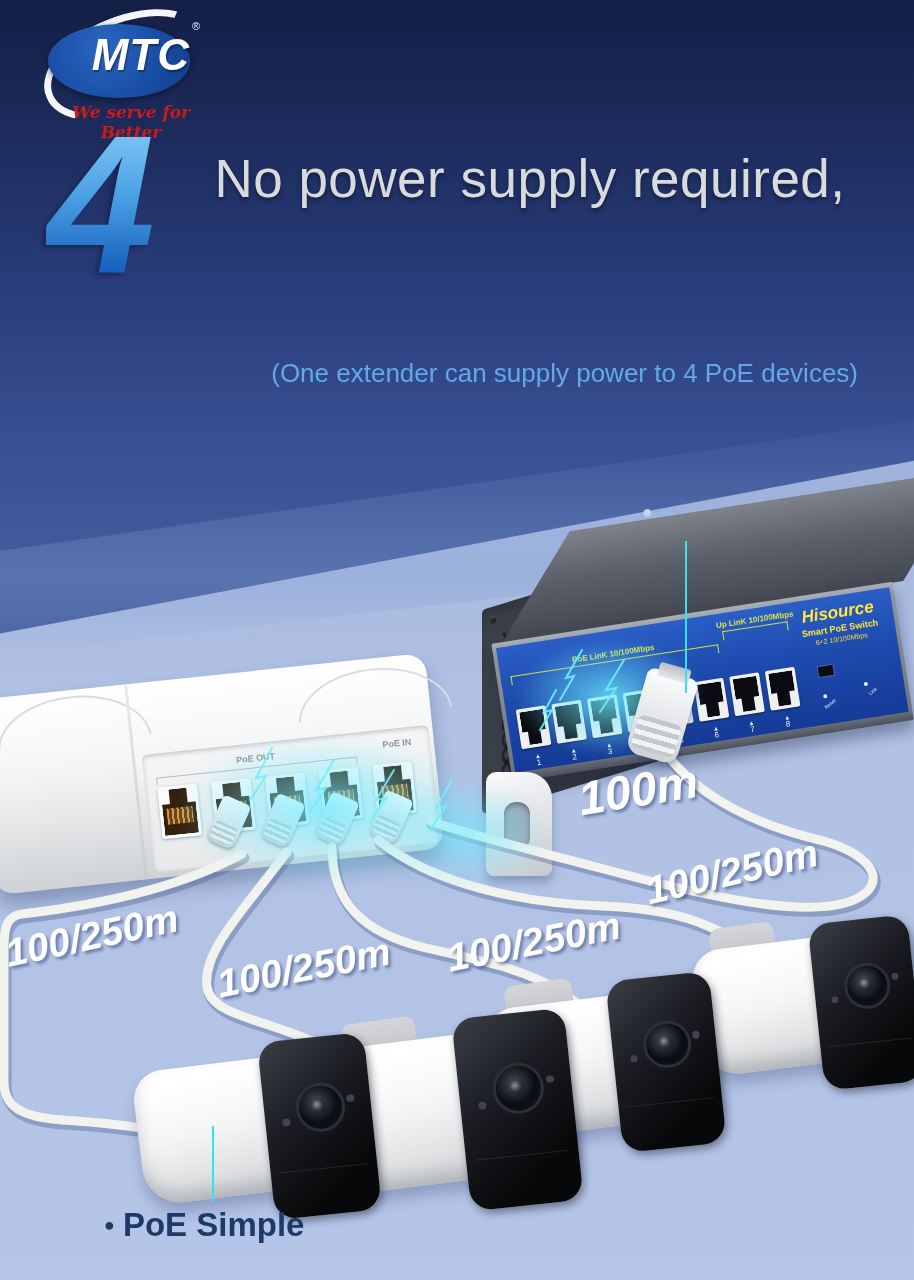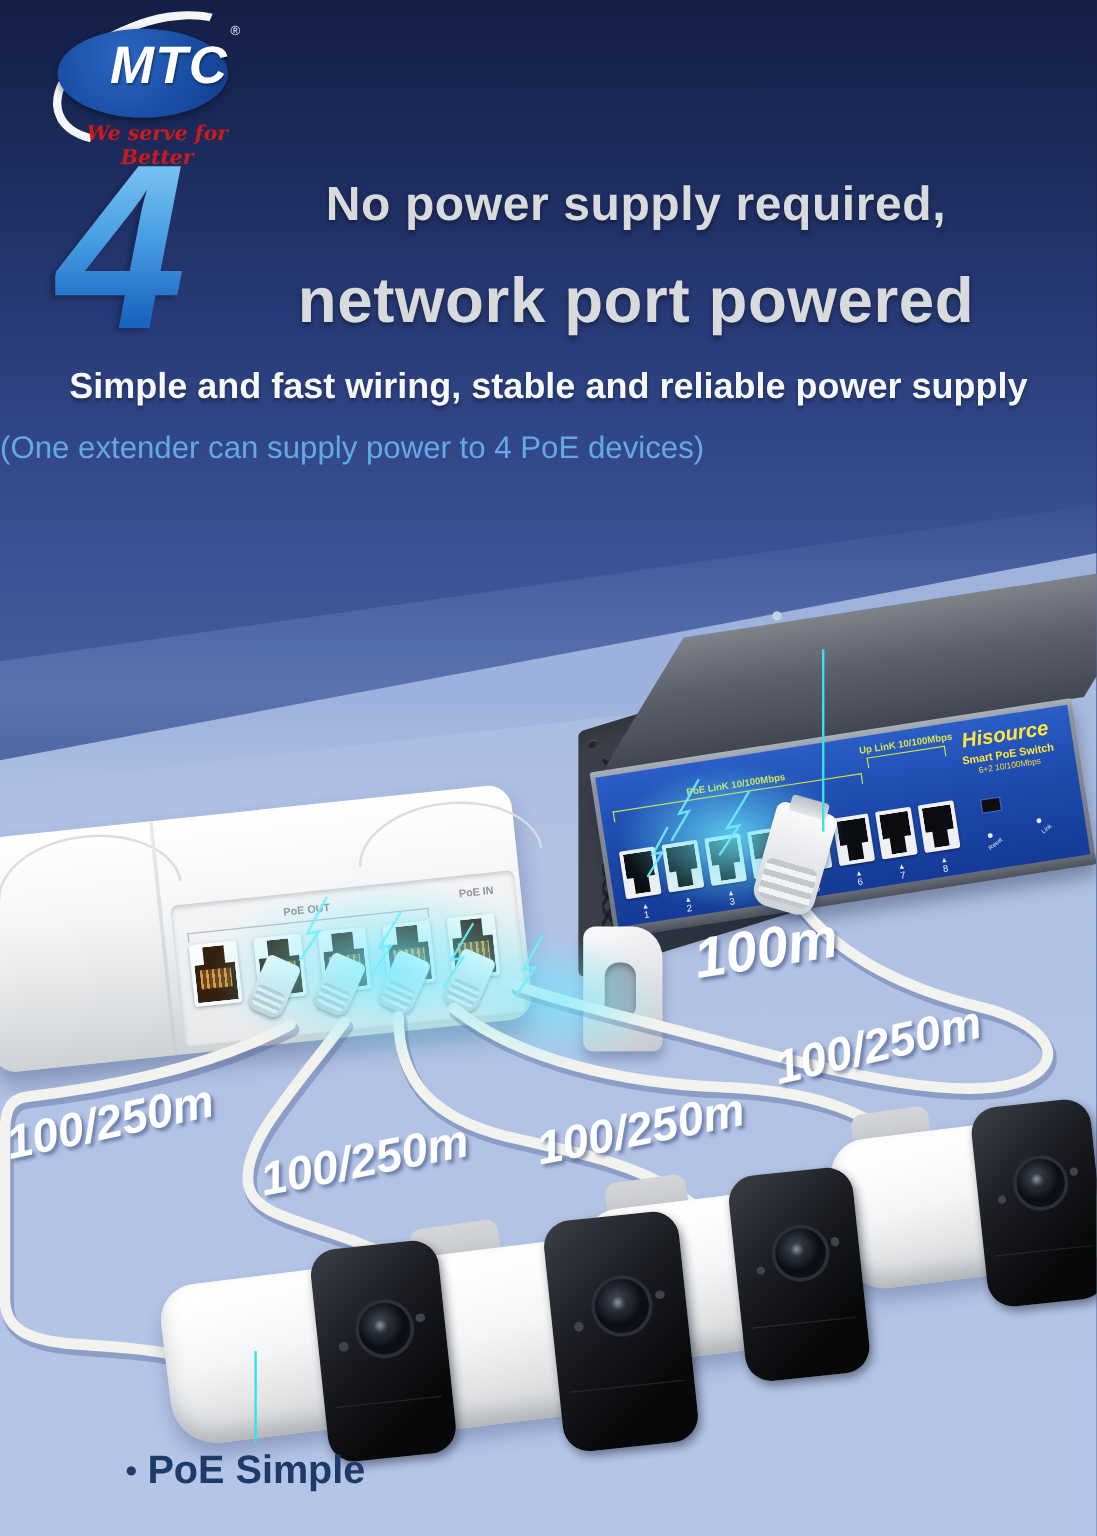--- a/index.html
+++ b/index.html
@@ -28,28 +28,28 @@
   .logo-mark{position:absolute;left:150px;top:0;color:#e8ecf4;font-size:11px;}
   .logo-tagline{position:absolute;left:4px;top:82px;width:170px;text-align:center;color:#cf1a1a;
              font-family:"DejaVu Serif",serif;font-style:italic;font-weight:bold;font-size:17px;}
 
   
   .big-four{position:absolute;left:46px;top:108px;font-size:196px;line-height:1;font-weight:bold;
             font-style:italic;background:linear-gradient(180deg,#8ed2f8 0%,#4ba0e4 45%,#1b66c2 80%,#1255ac 100%);
             -webkit-background-clip:text;background-clip:text;color:transparent;
             filter:drop-shadow(-4px 3px 2px rgba(10,25,60,.45));}
   .hero-line1{position:absolute;left:150px;top:148px;width:760px;text-align:center;
-            font-size:40px;font-weight:bold;color:#d9dadc;letter-spacing:.5px;
+            font-size:53px;font-weight:normal;color:#d9dadc;letter-spacing:.5px;
             text-shadow:0 3px 4px rgba(5,12,30,.5);}
   .hero-line2{position:absolute;left:150px;top:220px;width:760px;text-align:center;
             font-size:53px;font-weight:bold;color:#d9dadc;letter-spacing:.5px;
             text-shadow:0 3px 4px rgba(5,12,30,.5);}
   .hero-sub{position:absolute;left:0;top:306px;width:914px;text-align:center;font-size:30px;
             font-weight:bold;color:#f7f8fa;text-shadow:0 2px 3px rgba(5,12,30,.4);}
-  .hero-note{position:absolute;left:0;top:358px;width:858px;text-align:left;font-size:26px;
+  .hero-note{position:absolute;left:0;top:358px;width:858px;text-align:right;font-size:26px;
             color:#63a9e9;}
 
   
   .callout{position:absolute;display:flex;align-items:center;gap:8px;z-index:9;}
   .callout .dot{font-size:18px;line-height:1;}
   .co-switch{left:642px;top:503px;color:#c7d2e6;font-size:30px;}
   .co-switch .dot{color:#c7d2e6;}
   .co-camera{left:104px;top:1206px;color:#1e3a68;font-size:33px;font-weight:bold;}
   .co-camera .dot{color:#1e3a68;}
   .pointer-line{position:absolute;width:2px;background:#3ae0ea;z-index:9;}
@@ -211,22 +211,20 @@
   <div class="logo">
     <div class="logo-swoosh"></div>
     <div class="logo-oval"></div>
     <div class="logo-text">MTC</div>
     <div class="logo-mark">®</div>
     <div class="logo-tagline">We serve for Better</div>
   </div>
 
   <div class="big-four">4</div>
   <div class="hero-line1">No power supply required,</div>
-  <div class="hero-line2">network port powered</div>
-  <div class="hero-sub">Simple and fast wiring, stable and reliable power supply</div>
   <div class="hero-note">(One extender can supply power to 4 PoE devices)</div>
 
   <svg class="cables" viewBox="0 0 914 1280">
     <g fill="none" stroke-linecap="round">
 
       <g stroke="rgba(70,90,140,.35)" stroke-width="11" transform="translate(2,4)">
         <path d="M 665 752 C 700 800 762 826 816 839 C 868 851 892 881 856 899 C 810 921 700 895 600 868 C 520 847 462 833 430 821"></path>
         <path d="M 378 840 C 432 884 522 903 602 906 C 682 909 722 927 764 960 L 778 974"></path>
         <path d="M 332 847 C 332 902 362 932 422 947 C 472 959 522 967 562 992 L 578 1004"></path>
         <path d="M 287 852 C 242 912 202 952 207 987 C 211 1013 252 1017 302 1037 C 327 1047 347 1054 362 1064"></path>

